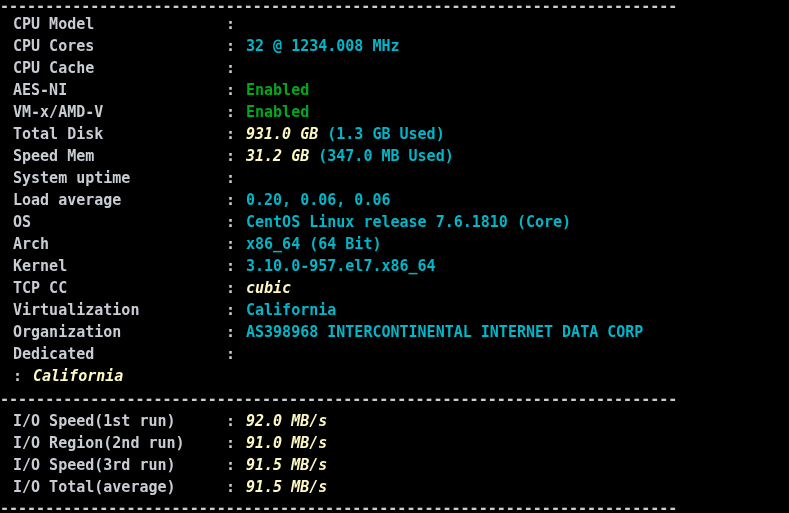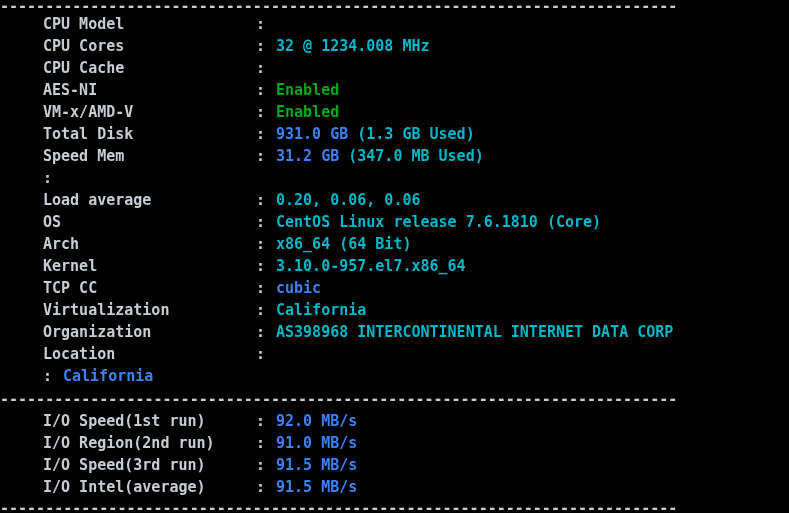--- a/index.html
+++ b/index.html
@@ -49,21 +49,20 @@
   }
 
   .row {
     display: flex;
     align-items: baseline;
     height: 22px;
     line-height: 22px;
     white-space: nowrap;
     padding-left: 13px;
     box-sizing: border-box;
-    margin-left: 30px;
   }
 
   .label {
     flex: 0 0 auto;
     width: 213px;
     color: #c8cdd4;
     overflow: hidden;
   }
 
   .colon {
@@ -72,21 +71,21 @@
     color: #c8cdd4;
   }
 
   .value {
     flex: 1 1 auto;
     overflow: hidden;
   }
 
   .c-cyan   { color: #00b6c9; }
   .c-green  { color: #00a81b; }
-  .c-yellow { color: #3b82f6; }
+  .c-yellow { color: #fef9c3; font-style: italic; }
 </style>
 </head>
 <body>
 
 <div id="terminal">
 
   <div class="sep sep-top">---------------------------------------------------------------------------</div>
 
   <div class="rows" id="system-rows">
       <div class="row">
@@ -116,20 +115,21 @@
         <span class="label">Total Disk</span>
         <span class="colon">:</span>
         <span class="value"><span class="c-yellow">931.0 GB</span><span class="c-cyan"> (1.3 GB Used)</span></span>
       </div>
       <div class="row">
         <span class="label">Speed Mem</span>
         <span class="colon">:</span>
         <span class="value"><span class="c-yellow">31.2 GB</span><span class="c-cyan"> (347.0 MB Used)</span></span>
       </div>
       <div class="row">
+        <span class="label">System uptime</span>
         <span class="colon">:</span>
       </div>
       <div class="row">
         <span class="label">Load average</span>
         <span class="colon">:</span>
         <span class="value"><span class="c-cyan">0.20, 0.06, 0.06</span></span>
       </div>
       <div class="row">
         <span class="label">OS</span>
         <span class="colon">:</span>
@@ -154,21 +154,21 @@
         <span class="label">Virtualization</span>
         <span class="colon">:</span>
         <span class="value"><span class="c-cyan">California</span></span>
       </div>
       <div class="row">
         <span class="label">Organization</span>
         <span class="colon">:</span>
         <span class="value"><span class="c-cyan">AS398968 INTERCONTINENTAL INTERNET DATA CORP</span></span>
       </div>
       <div class="row">
-        <span class="label">Location</span>
+        <span class="label">Dedicated</span>
         <span class="colon">:</span>
       </div>
       <div class="row">
         <span class="colon">:</span>
         <span class="value"><span class="c-yellow">California</span></span>
       </div>
     </div>
 
   <div class="sep sep-mid">---------------------------------------------------------------------------</div>
 
@@ -182,21 +182,21 @@
         <span class="label">I/O Region(2nd run)</span>
         <span class="colon">:</span>
         <span class="value"><span class="c-yellow">91.0 MB/s</span></span>
       </div>
       <div class="row">
         <span class="label">I/O Speed(3rd run)</span>
         <span class="colon">:</span>
         <span class="value"><span class="c-yellow">91.5 MB/s</span></span>
       </div>
       <div class="row">
-        <span class="label">I/O Intel(average)</span>
+        <span class="label">I/O Total(average)</span>
         <span class="colon">:</span>
         <span class="value"><span class="c-yellow">91.5 MB/s</span></span>
       </div>
     </div>
 
   <div class="sep sep-bottom">---------------------------------------------------------------------------</div>
 
 </div>
 
 </body></html>

